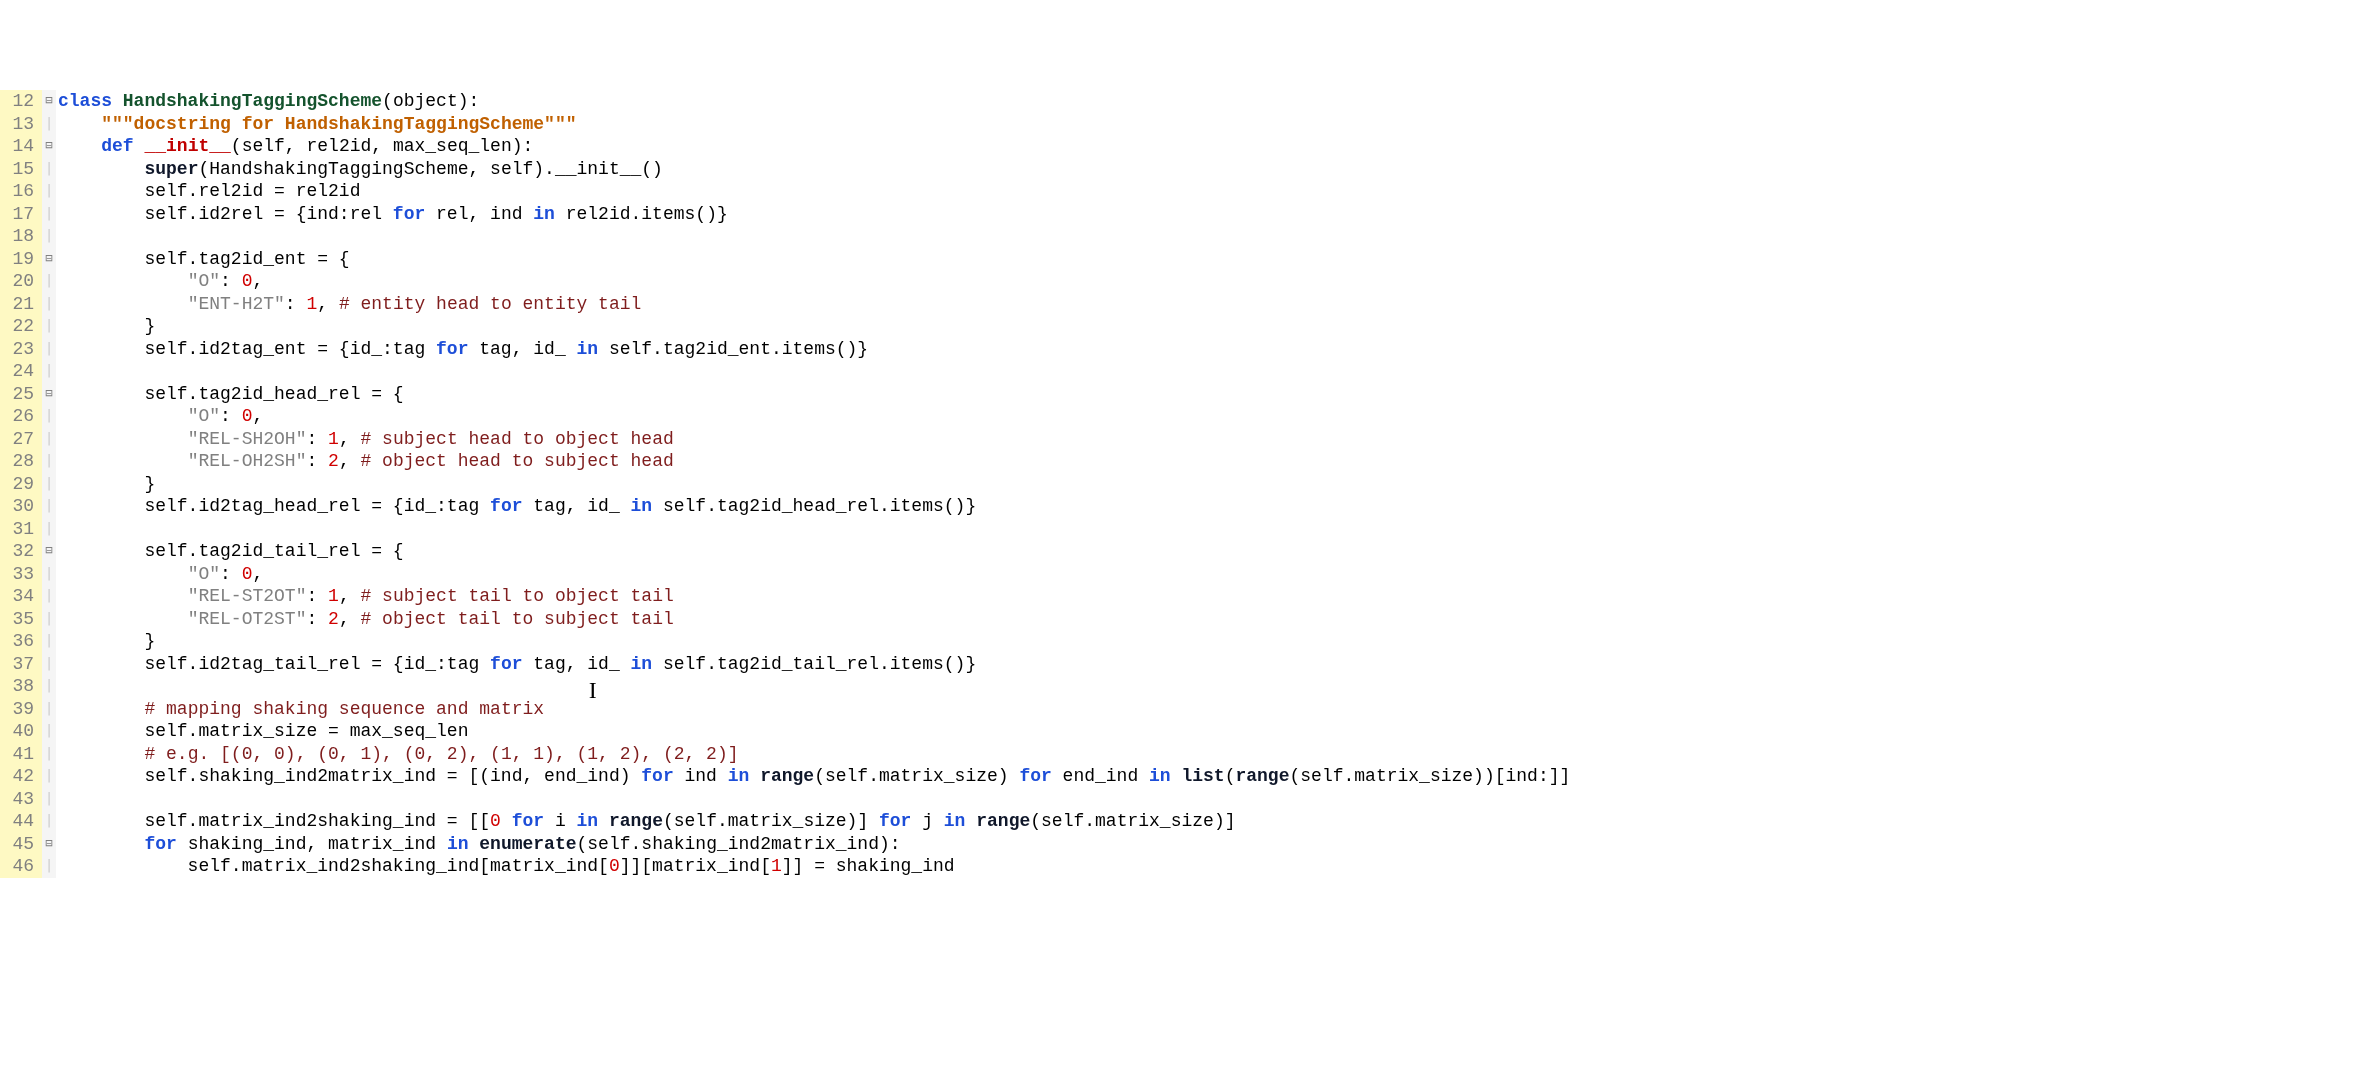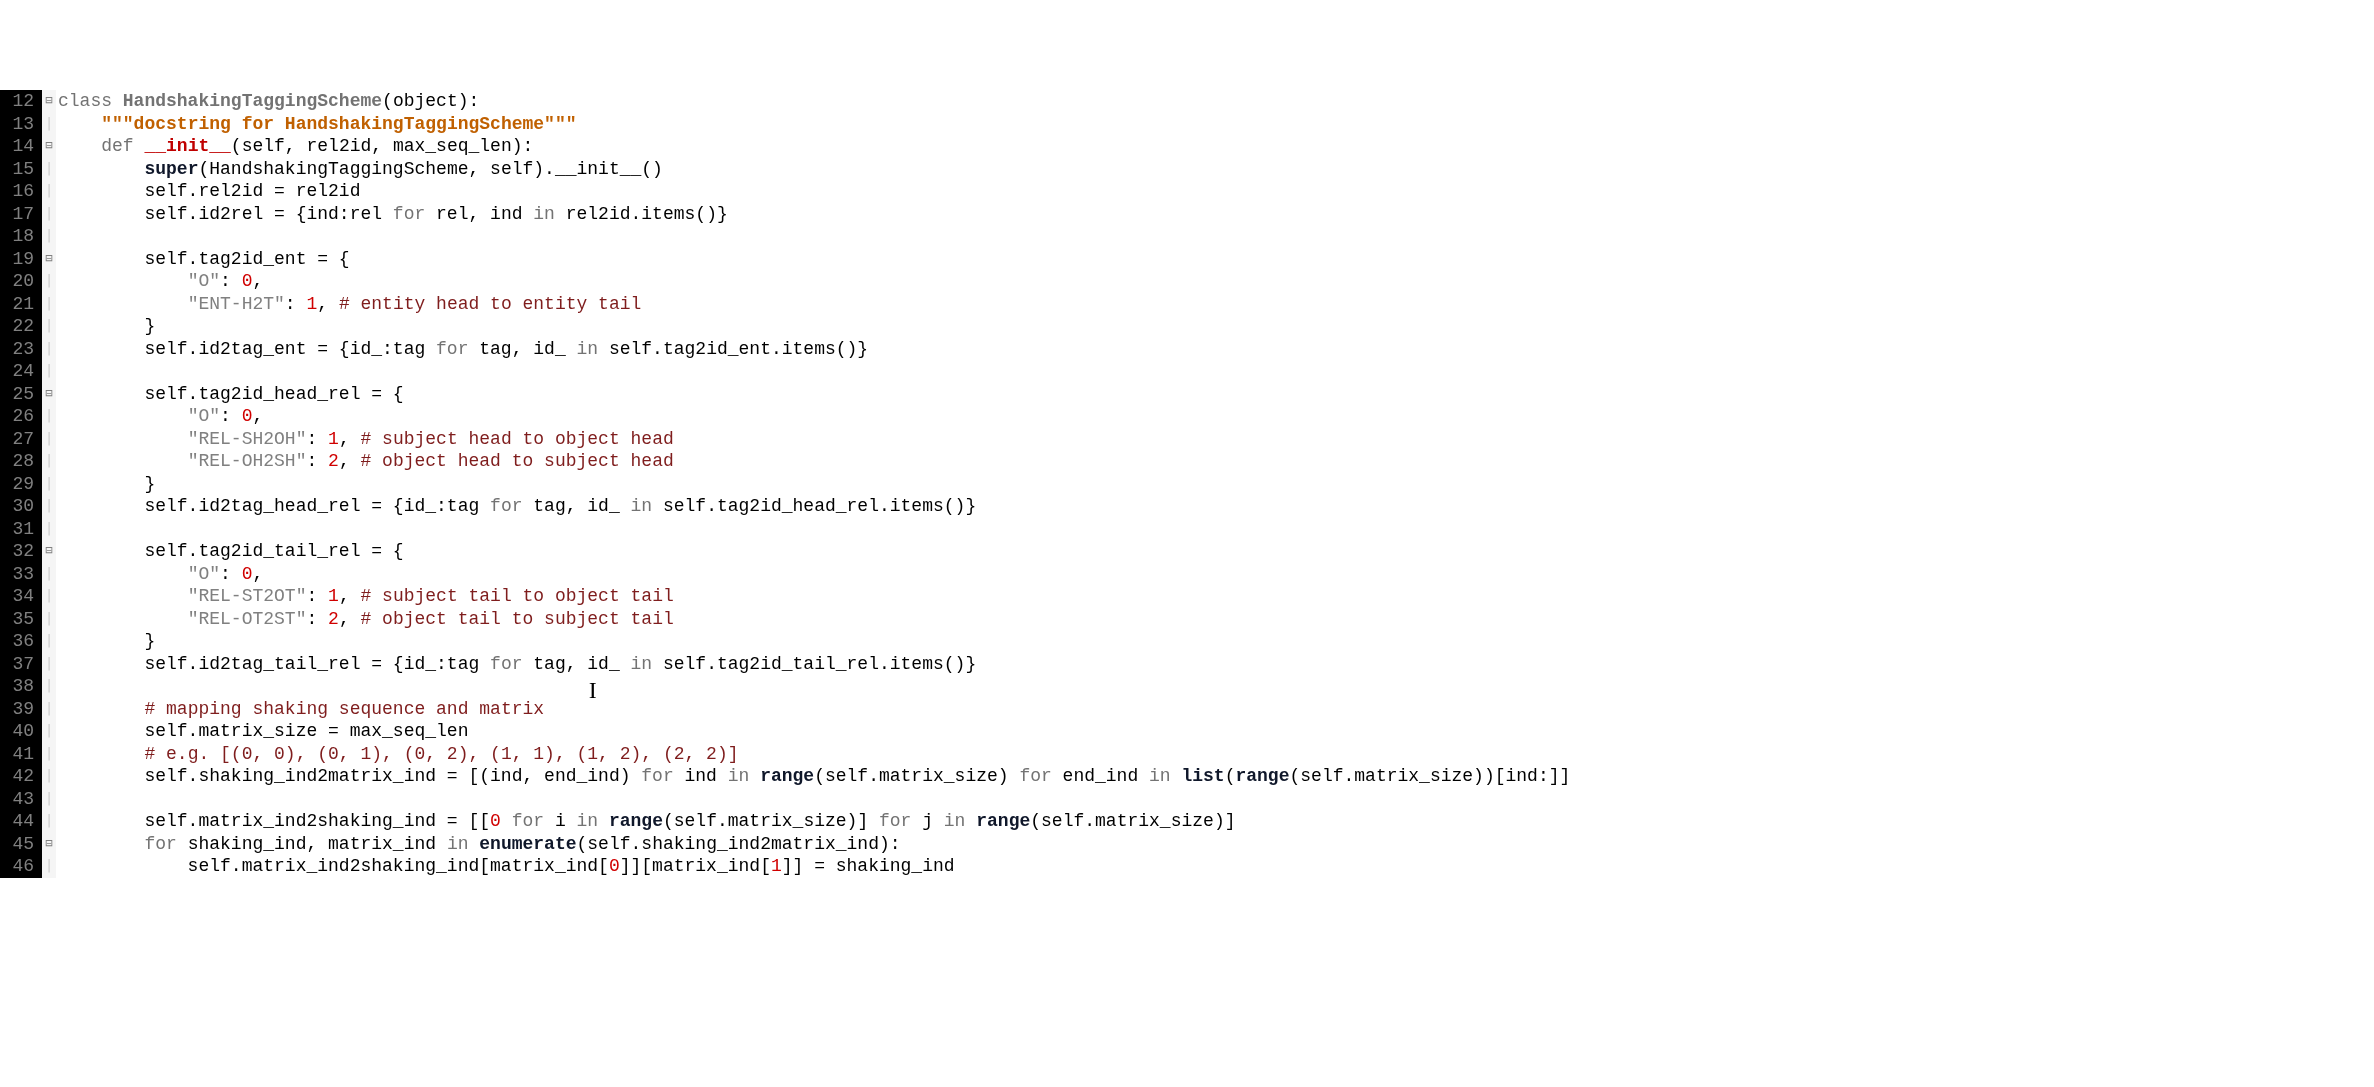--- a/index.html
+++ b/index.html
@@ -8,21 +8,21 @@
       font-size: 18px;
       line-height: 1.25;
       background: #fff;
       white-space: pre;
       overflow-x: auto;
     }
     .editor {
       display: flex;
     }
     .gutter {
-      background: #000000;
+      background: #fef9c3;
       color: #808080;
       text-align: right;
       padding-right: 8px;
       padding-left: 4px;
       user-select: none;
       min-width: 42px;
     }
     .fold-col {
       width: 14px;
       background: #f5f5f5;
@@ -32,22 +32,22 @@
       font-size: 12px;
       line-height: 22.5px;
     }
     .code {
       padding-left: 2px;
       flex: 1;
     }
     .line { height: 22.5px; }
     .ln { height: 22.5px; display:block; }
     .fm { height: 22.5px; display:block; }
-    .kw { color: #737373; font-weight: normal; }
-    .cls { color: #737373; font-weight: bold; }
+    .kw { color: #1d4ed8; font-weight: bold; }
+    .cls { color: #14532d; font-weight: bold; }
     .def { color: #000000; text-align: center; }
     .str { color: #808080; }
     .docstr { color: #c06000; font-weight: bold; }
     .num { color: #d00000; }
     .cmt { color: #7f1d1d; }
     .builtin { color: #0f172a; font-weight: bold; }
     .dunder { color: #c00000; font-weight: bold; }
     .op { color: #000000; }
     .id { color: #000000; }
   </style>

